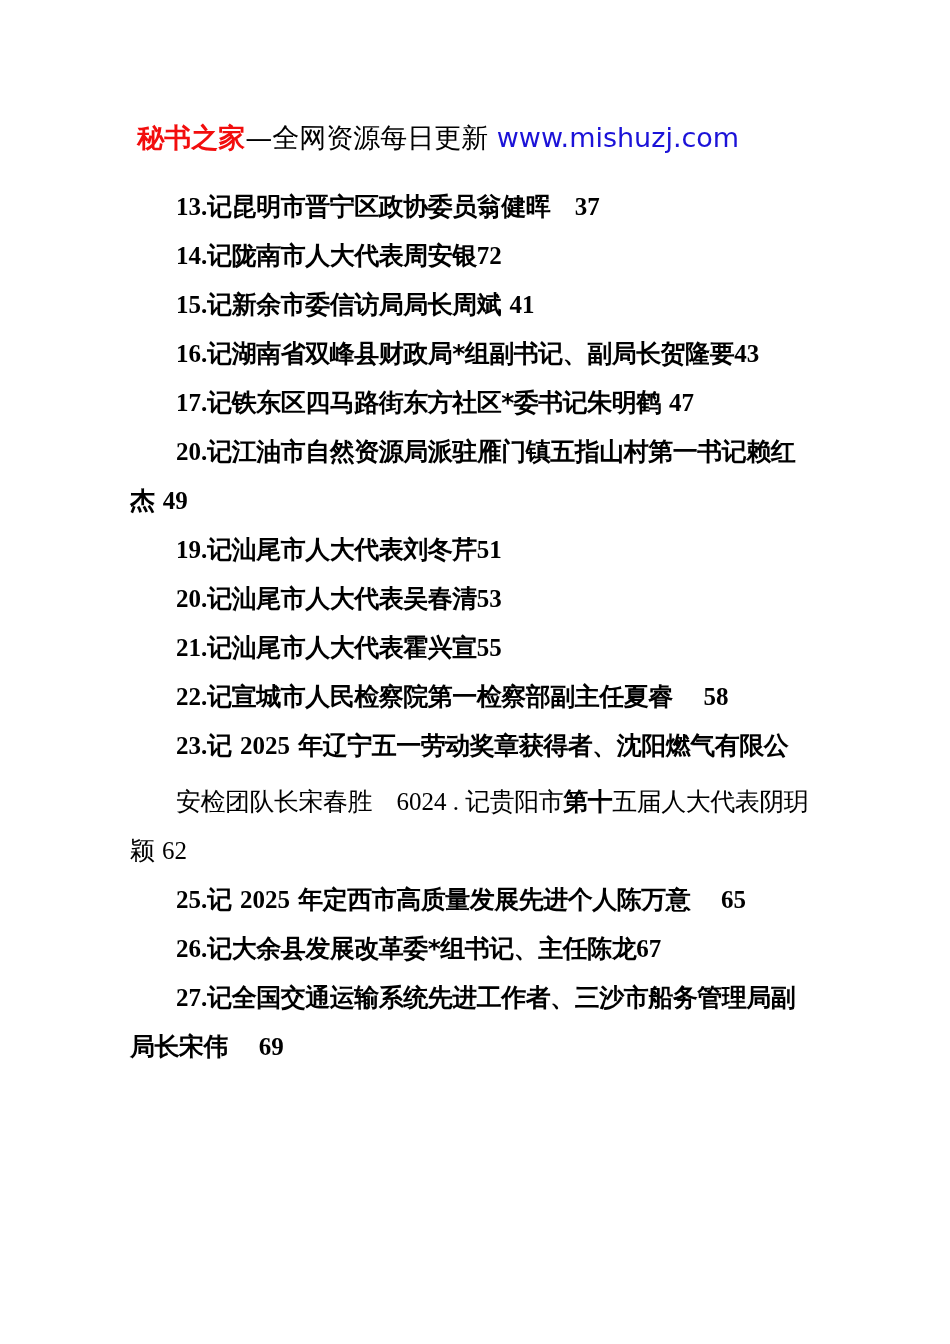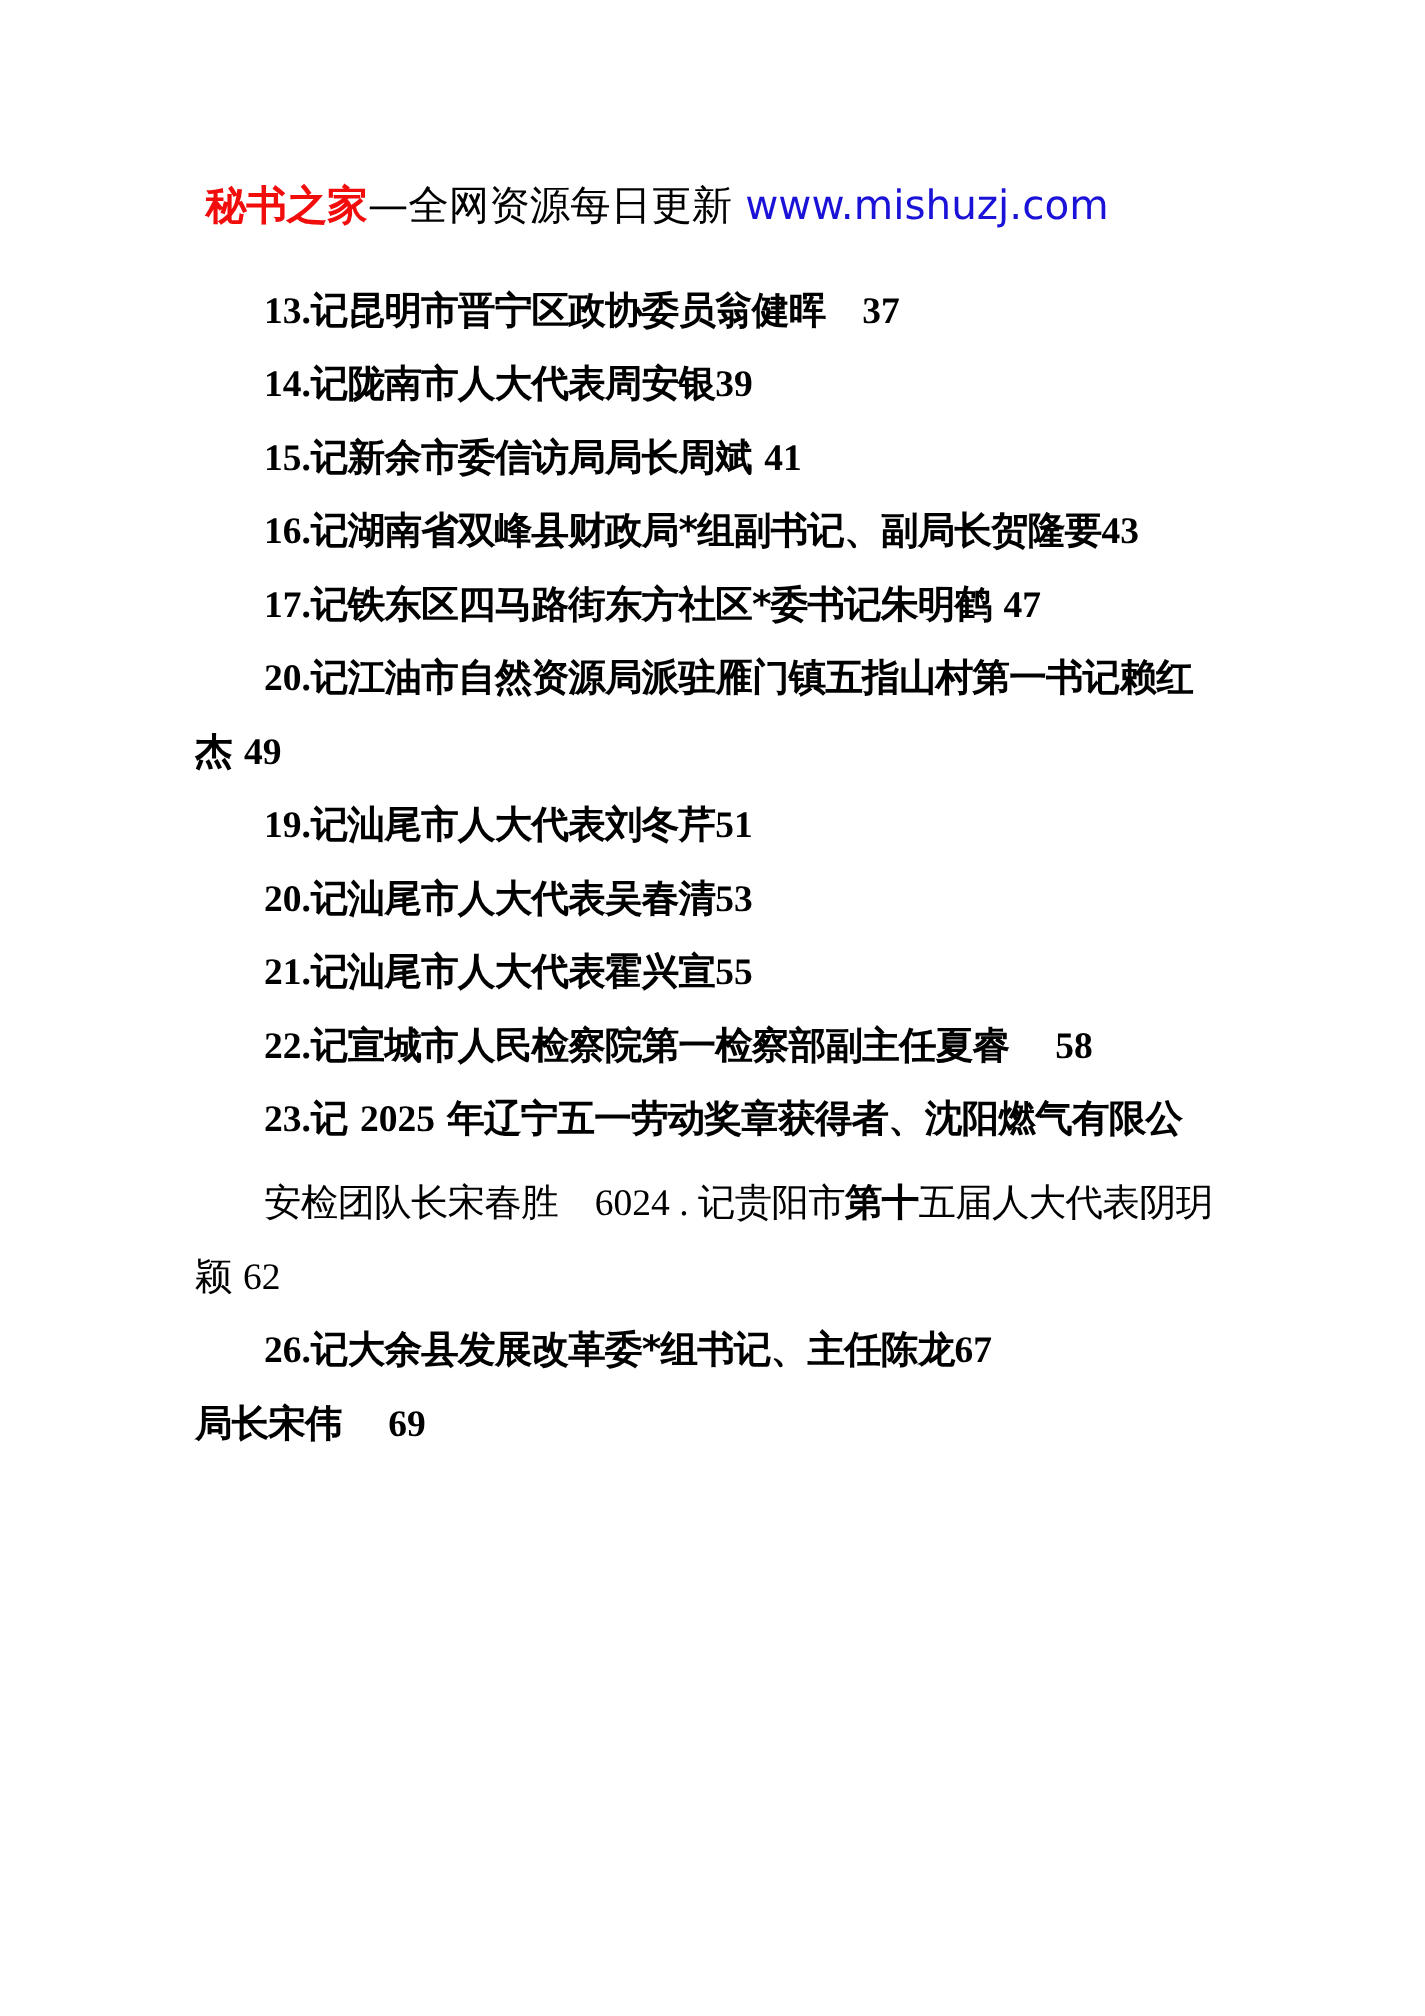--- a/index.html
+++ b/index.html
@@ -48,30 +48,32 @@
 <body>
 
 <div class="page">
 
   <div class="site-header">
     <span class="brand" style="color: rgb(242, 13, 13);">秘书之家</span><span class="tagline" style="color: rgb(0, 0, 0);">—全网资源每日更新 </span><span class="url" style="color: rgb(27, 18, 216);">www.mishuzj.com</span>
   </div>
 
   <div class="toc">
       <div class="toc-line indent"><span class="seg-num">13.</span><span class="seg-cjk">记昆明市晋宁区政协委员翁健晖　</span><span class="seg-num">37</span></div>
-      <div class="toc-line indent"><span class="seg-num">14.</span><span class="seg-cjk">记陇南市人大代表周安银</span><span class="seg-num">39</span></div>
+      <div class="toc-line indent"><span class="seg-num">14.</span><span class="seg-cjk">记陇南市人大代表周安银</span><span class="seg-num">72</span></div>
       <div class="toc-line indent"><span class="seg-num">15.</span><span class="seg-cjk">记新余市委信访局局长周斌 </span><span class="seg-num">41</span></div>
       <div class="toc-line indent"><span class="seg-num">16.</span><span class="seg-cjk">记湖南省双峰县财政局*组副书记、副局长贺隆要</span><span class="seg-num">43</span></div>
       <div class="toc-line indent"><span class="seg-num">17.</span><span class="seg-cjk">记铁东区四马路街东方社区*委书记朱明鹤 </span><span class="seg-num">47</span></div>
       <div class="toc-line indent"><span class="seg-num">20.</span><span class="seg-cjk">记江油市自然资源局派驻雁门镇五指山村第一书记赖红</span></div>
       <div class="toc-line"><span class="seg-cjk">杰 </span><span class="seg-num">49</span></div>
       <div class="toc-line indent"><span class="seg-num">19.</span><span class="seg-cjk">记汕尾市人大代表刘冬芹</span><span class="seg-num">51</span></div>
       <div class="toc-line indent"><span class="seg-num">20.</span><span class="seg-cjk">记汕尾市人大代表吴春清</span><span class="seg-num">53</span></div>
       <div class="toc-line indent"><span class="seg-num">21.</span><span class="seg-cjk">记汕尾市人大代表霍兴宣</span><span class="seg-num">55</span></div>
       <div class="toc-line indent"><span class="seg-num">22.</span><span class="seg-cjk">记宣城市人民检察院第一检察部副主任夏睿　</span><span class="seg-num"> 58</span></div>
       <div class="toc-line indent"><span class="seg-num">23.</span><span class="seg-cjk">记 </span><span class="seg-num">2025</span><span class="seg-cjk"> 年辽宁五一劳动奖章获得者、沈阳燃气有限公</span></div>
       <div class="toc-line indent gap-before"><span class="seg-cjkr">安检团队长宋春胜　</span><span class="seg-numr">6024 . </span><span class="seg-cjkr">记贵阳市</span><span class="seg-cjk">第十</span><span class="seg-cjkr">五届人大代表阴玥</span></div>
       <div class="toc-line"><span class="seg-cjkr">颖 </span><span class="seg-numr">62</span></div>
+      <div class="toc-line indent"><span class="seg-num">25.</span><span class="seg-cjk">记 </span><span class="seg-num">2025</span><span class="seg-cjk"> 年定西市高质量发展先进个人陈万意　</span><span class="seg-num"> 65</span></div>
       <div class="toc-line indent"><span class="seg-num">26.</span><span class="seg-cjk">记大余县发展改革委*组书记、主任陈龙</span><span class="seg-num">67</span></div>
+      <div class="toc-line indent"><span class="seg-num">27.</span><span class="seg-cjk">记全国交通运输系统先进工作者、三沙市船务管理局副</span></div>
       <div class="toc-line"><span class="seg-cjk">局长宋伟　</span><span class="seg-num"> 69</span></div>
     </div>
 
 </div>
 
 </body></html>

